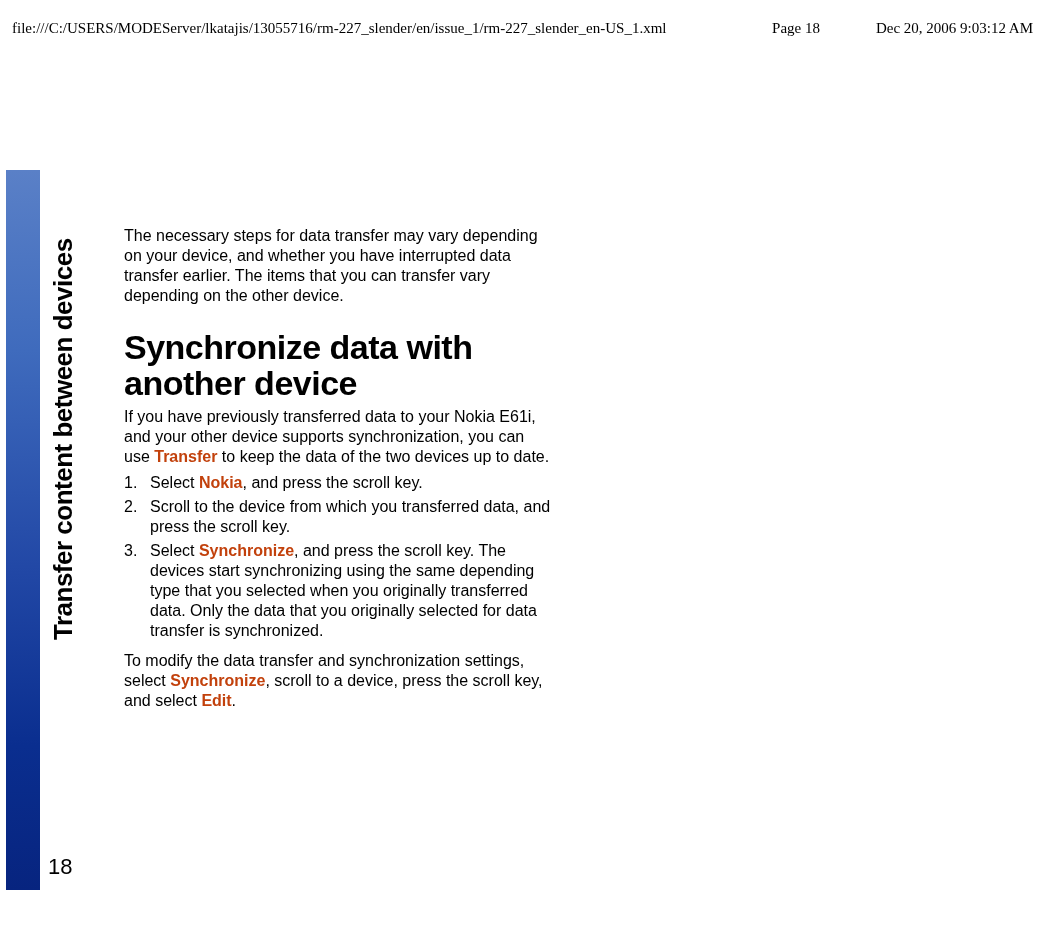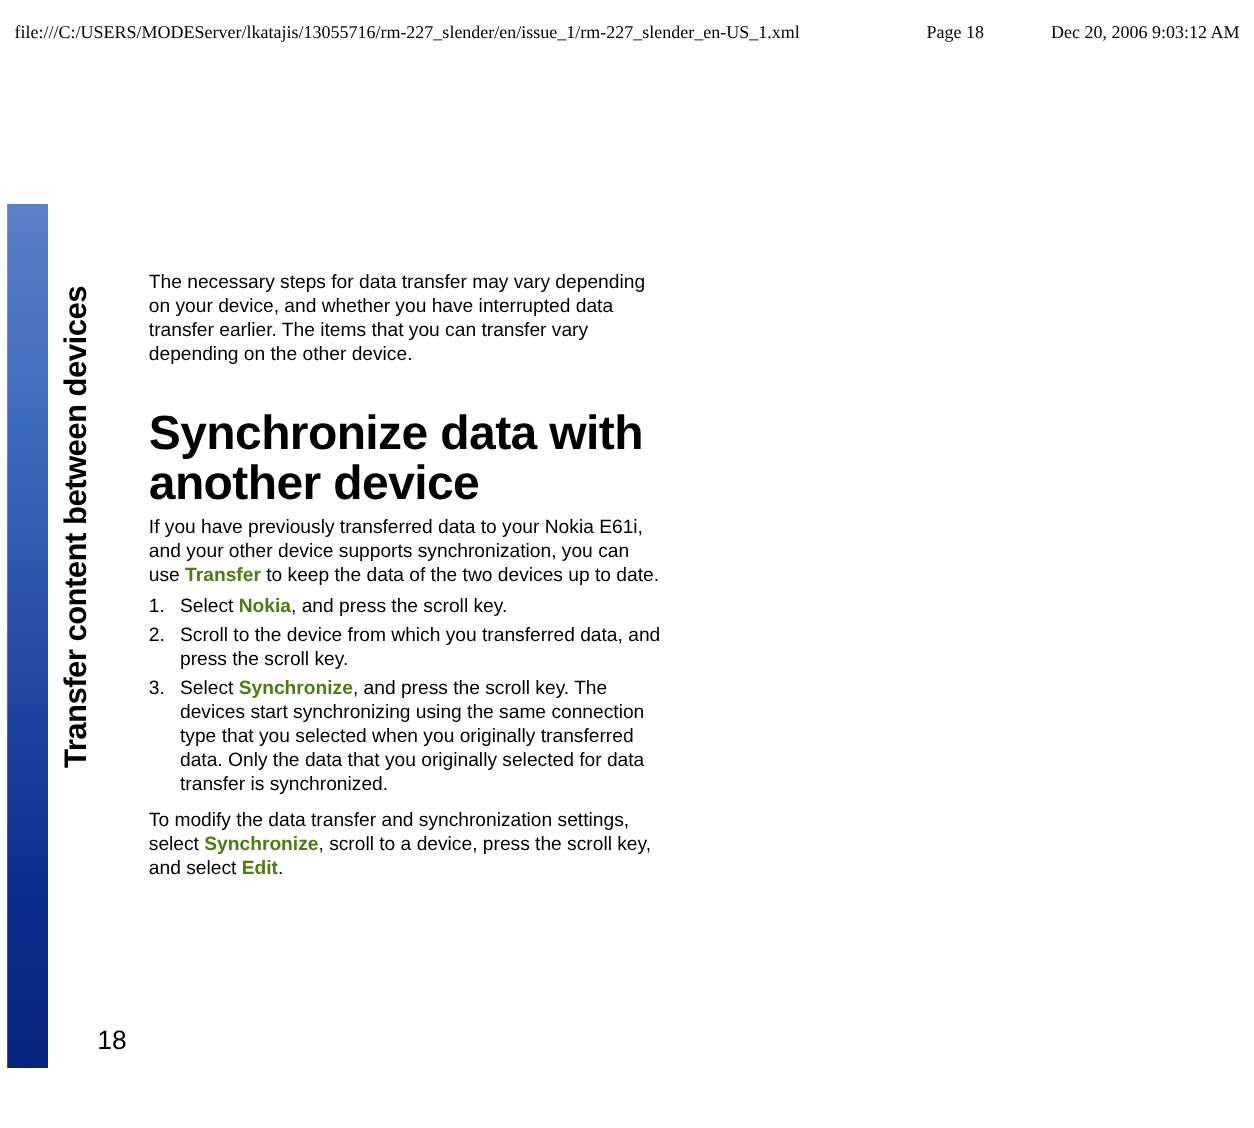--- a/index.html
+++ b/index.html
@@ -9,30 +9,30 @@
   .print-header .path { position: absolute; left: 12px; }
   .print-header .pg   { position: absolute; right: 225px; }
   .print-header .dt   { position: absolute; right: 12px; text-align: right; }
 
   .sheet { position: absolute; left: 6px; top: 170px; width: 555px; height: 720px; }
   .blue-strip { position: absolute; left: 0; top: 0; width: 34px; height: 720px;
                 background: linear-gradient(to bottom, #5a80c7 0%, #3f6bbd 25%, #2248a6 55%, #0a2e8f 80%, #07247f 100%); }
   .side-title { position: absolute; left: 42px; top: 0; width: 28px; height: 470px; }
   .side-title span { display: block; transform-origin: top left; transform: rotate(-90deg) translate(-470px, 0);
                      width: 470px; font-size: 26px; font-weight: 700; letter-spacing: -0.5px; white-space: nowrap; }
-  .page-num { position: absolute; left: 42px; bottom: 10px; font-size: 22px; font-weight: 400; margin-left: 33px; }
+  .page-num { position: absolute; left: 42px; bottom: 10px; font-size: 22px; font-weight: 400; }
 
   .col { position: absolute; left: 118px; top: 56px; width: 430px; font-size: 16px; line-height: 1.25; }
-  .col .intro { margin-bottom: 34px; }
-  .col h1 { font-size: 40px; font-weight: 700; letter-spacing: -0.5px; line-height: 1.05; margin-bottom: 6px; }
+  .col .intro { margin-bottom: 24px; }
+  .col h1 { font-size: 34px; font-weight: 700; letter-spacing: -0.5px; line-height: 1.05; margin-bottom: 6px; }
   .col .lead { margin-bottom: 6px; }
   .col ol { list-style: none; counter-reset: item; margin-bottom: 10px; }
   .col ol li { counter-increment: item; position: relative; padding-left: 26px; margin-bottom: 4px; }
   .col ol li::before { content: counter(item) "."; position: absolute; left: 0; }
-  .ui { color: #4d7c0f; font-weight: 700; }
+  .ui { color: #c2410c; font-weight: 700; }
 </style>
 </head>
 <body>
 
 <div class="page">
 
   <div class="print-header">
     <span class="path">file:///C:/USERS/MODEServer/lkatajis/13055716/rm-227_slender/en/issue_1/rm-227_slender_en-US_1.xml</span>
     <span class="pg">Page 18</span>
     <span class="dt">Dec 20, 2006 9:03:12 AM</span>
@@ -55,21 +55,21 @@
       </p>
 
       <ol>
         <li>
           <span>Select </span><span class="ui">Nokia</span><span>, and press the scroll key.</span>
         </li>
         <li>
           <span>Scroll to the device from which you transferred data, and press the scroll key.</span>
         </li>
         <li>
-          <span>Select </span><span class="ui">Synchronize</span><span>, and press the scroll key. The devices start synchronizing using the same connection type that you selected when you originally transferred data. Only the data that you originally selected for data transfer is synchronized.</span>
+          <span>Select </span><span class="ui">Synchronize</span><span>, and press the scroll key. The devices start synchronizing using the same depending type that you selected when you originally transferred data. Only the data that you originally selected for data transfer is synchronized.</span>
         </li>
       </ol>
 
       <p>
         <span>To modify the data transfer and synchronization settings, select </span><span class="ui">Synchronize</span><span>, scroll to a device, press the scroll key, and select </span><span class="ui">Edit</span><span>.</span>
       </p>
     </div>
   </div>
 </div>
 

